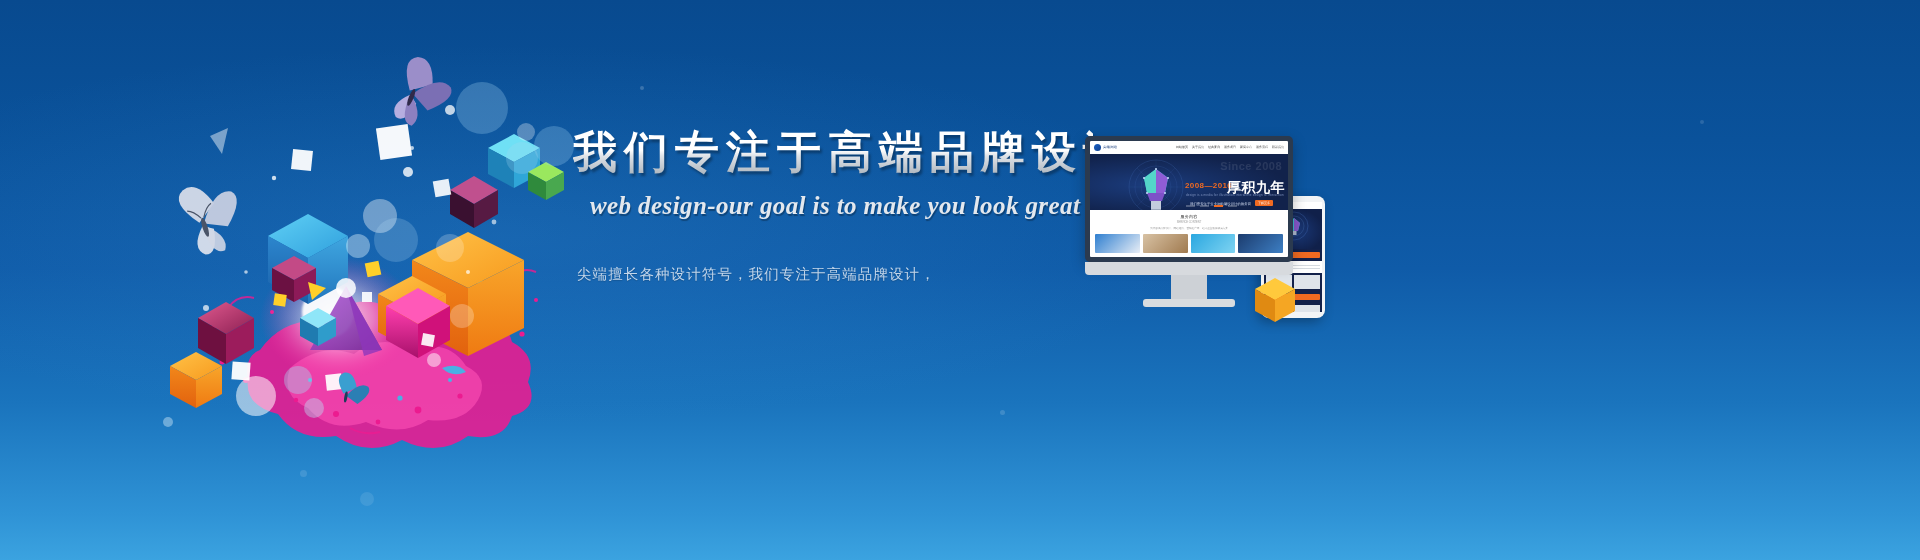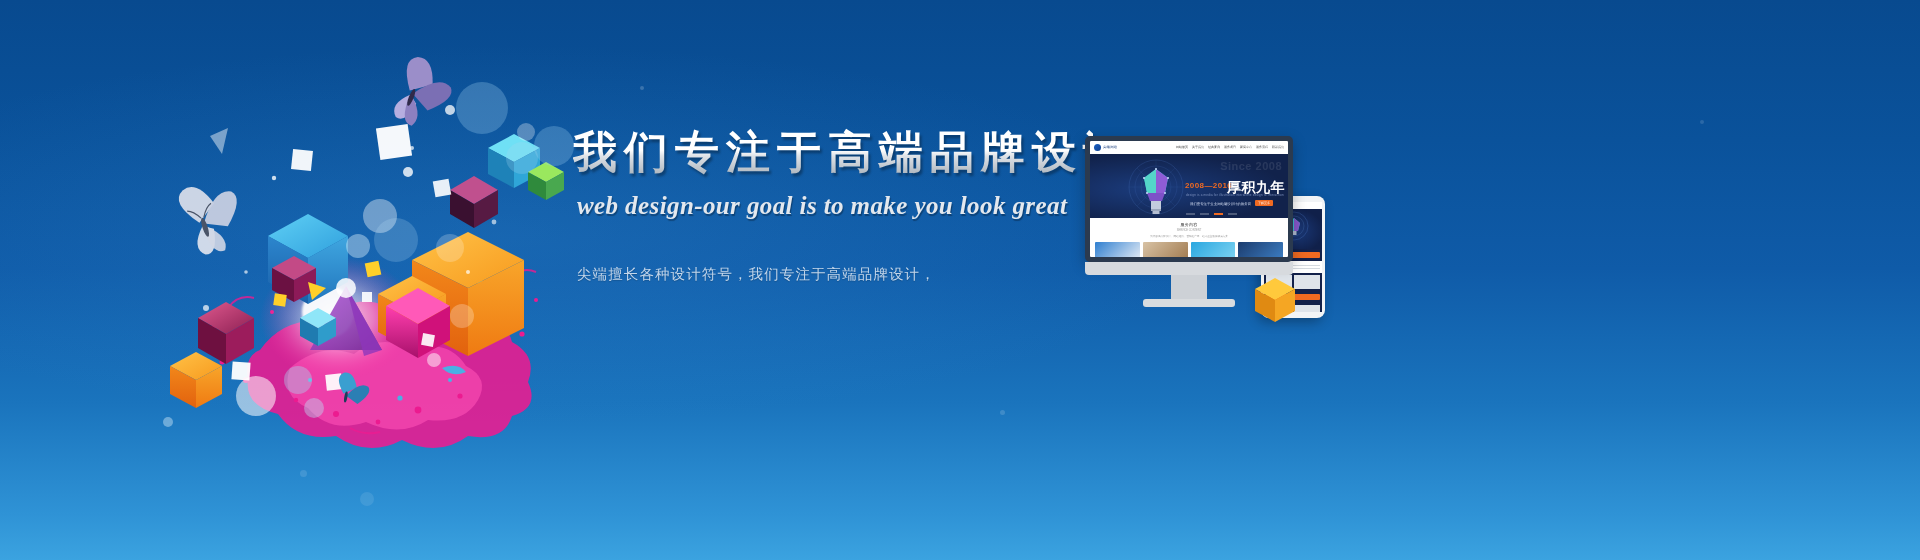--- a/index.html
+++ b/index.html
@@ -66,21 +66,21 @@
     margin: 0;
   }
   .subhead {
     font-family: "Liberation Serif", serif;
     font-style: italic;
     font-weight: 700;
     font-size: 25px;
     letter-spacing: 0.4px;
     color: #e3e8ee;
     text-shadow: 1px 2px 1px rgba(0,0,0,0.30);
-    margin: 16px 0 0 4px;
+    margin: 16px 0 0 17px;
     white-space: nowrap;
   }
   .body-copy {
     margin: 42px 0 0 4px;
   }
   .body-line {
     font-family: "DejaVu Sans", sans-serif;
     font-size: 14.5px;
     letter-spacing: 1.1px;
     color: #c3d6ea;
@@ -149,21 +149,21 @@
   .site-logo-text {
     margin-left: 2px; font-size: 3.4px; color: #1b3f7d; line-height: 1; letter-spacing: .2px;
   }
   .site-nav {
     margin-left: auto; display: flex; gap: 4px;
   }
   .site-nav span {
     font-size: 3px; color: #4a4a4a; line-height: 1;
   }
   .site-hero {
-    position: relative; height: 64px;
+    position: relative; height: 56px;
     background: radial-gradient(ellipse at 30% 55%, #1b3c7d 0%, #11224b 70%);
     overflow: hidden;
     padding-left: 36px;
   }
   .hero-ghost {
     position: absolute; right: 6px; top: 6px;
     font-size: 11px; font-weight: 700; color: rgba(255,255,255,0.10);
     letter-spacing: .5px; white-space: nowrap;
   }
   .hero-years {

